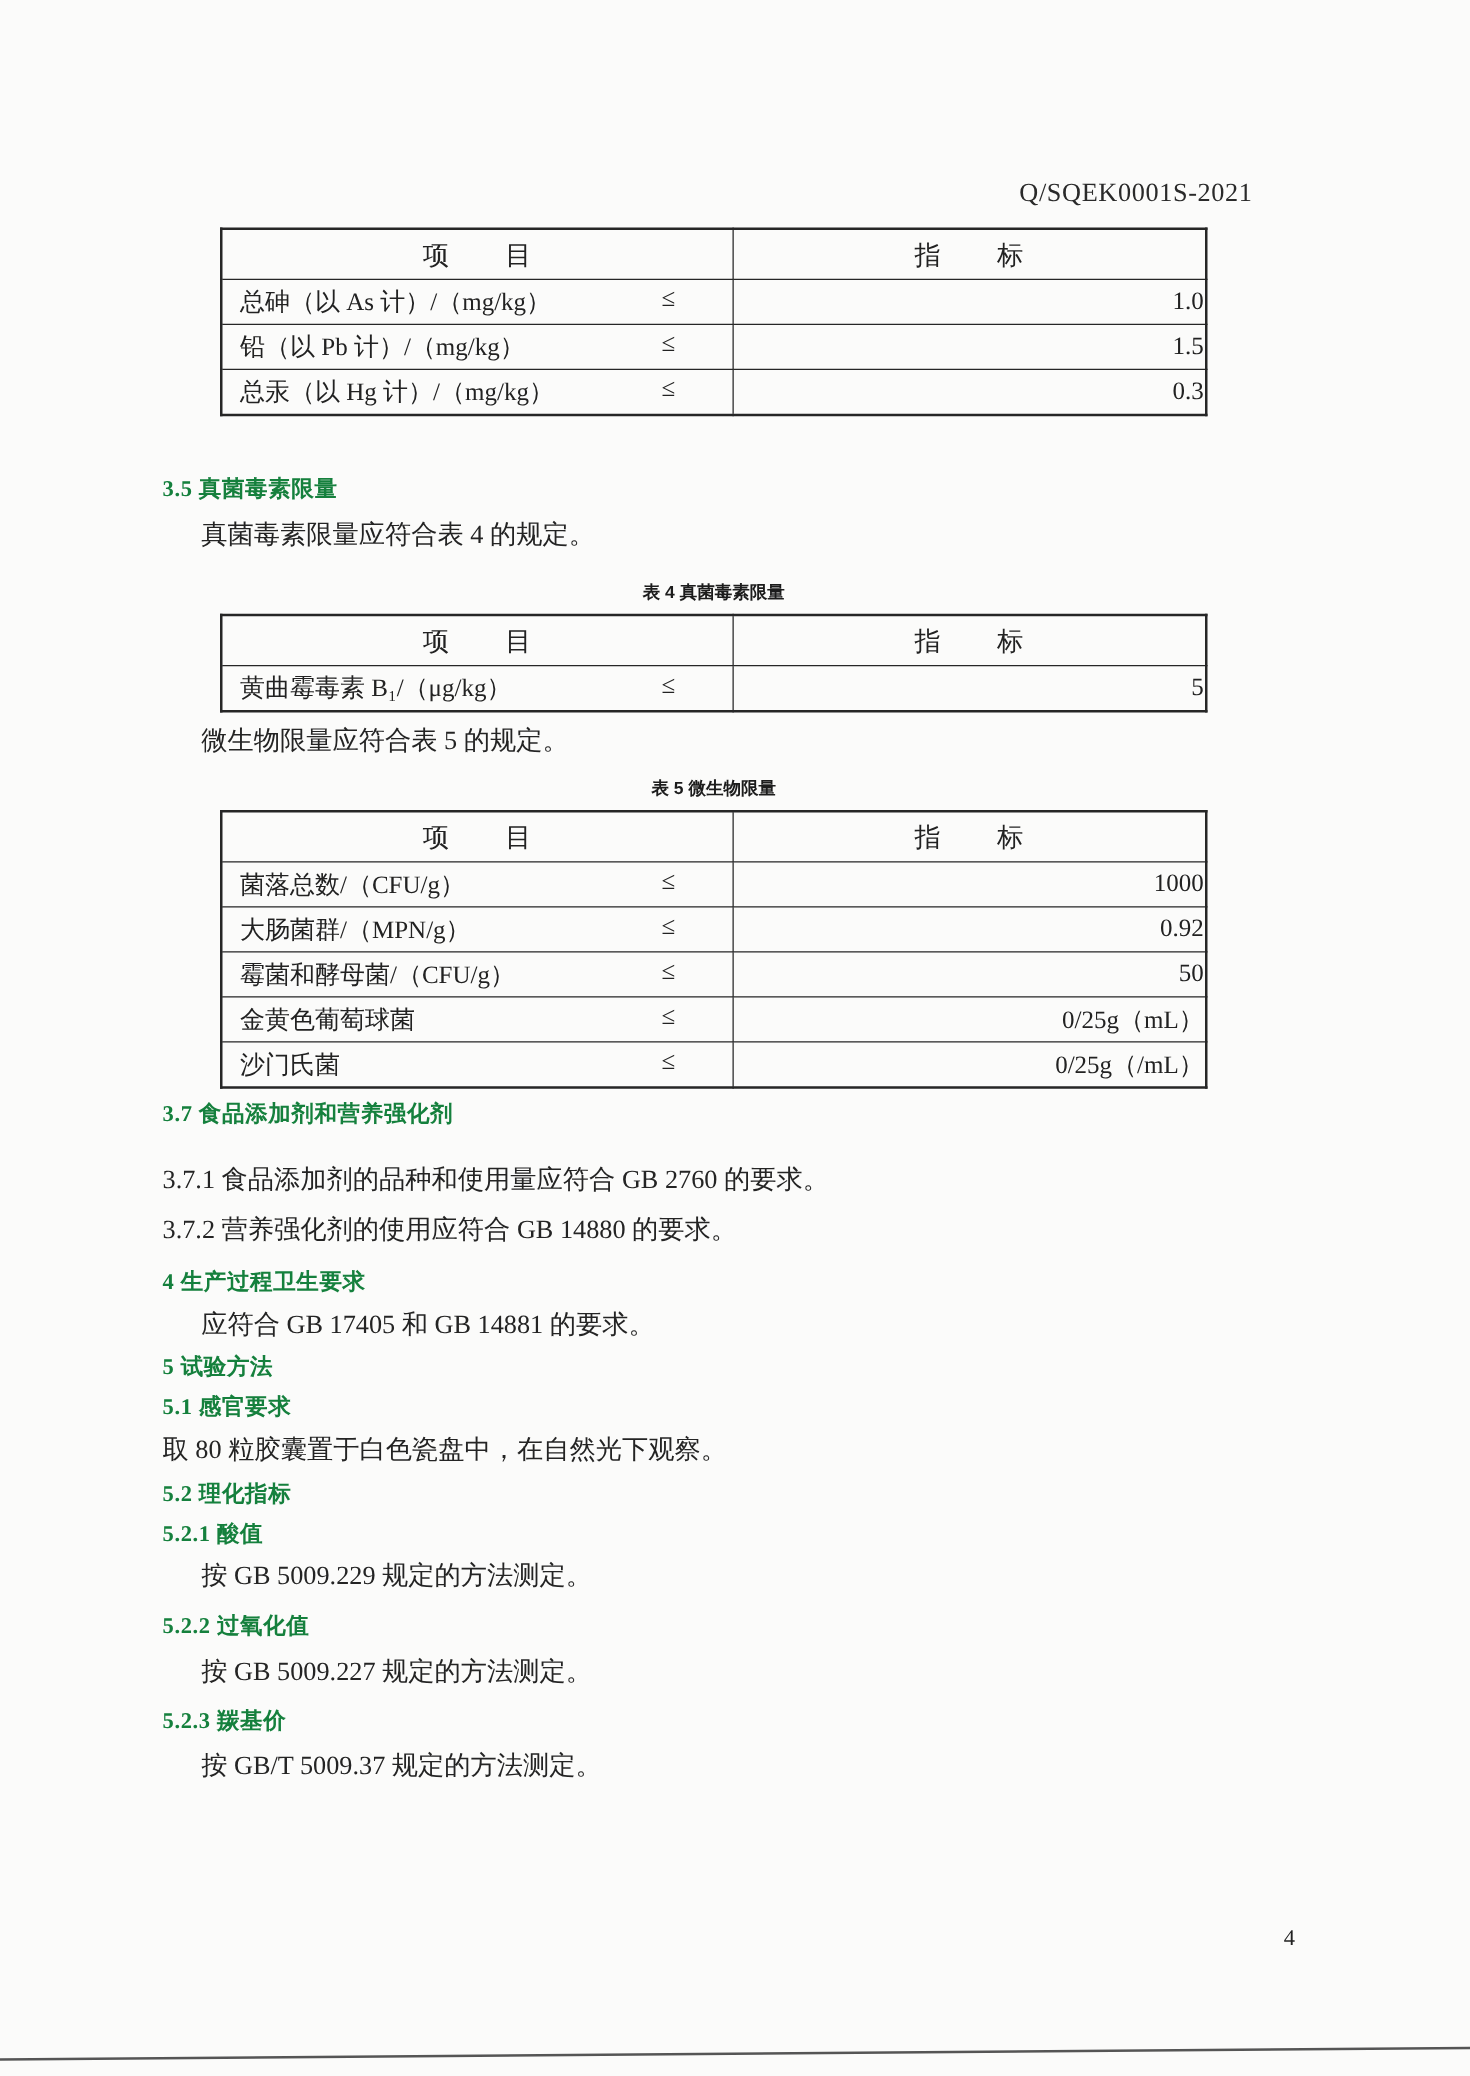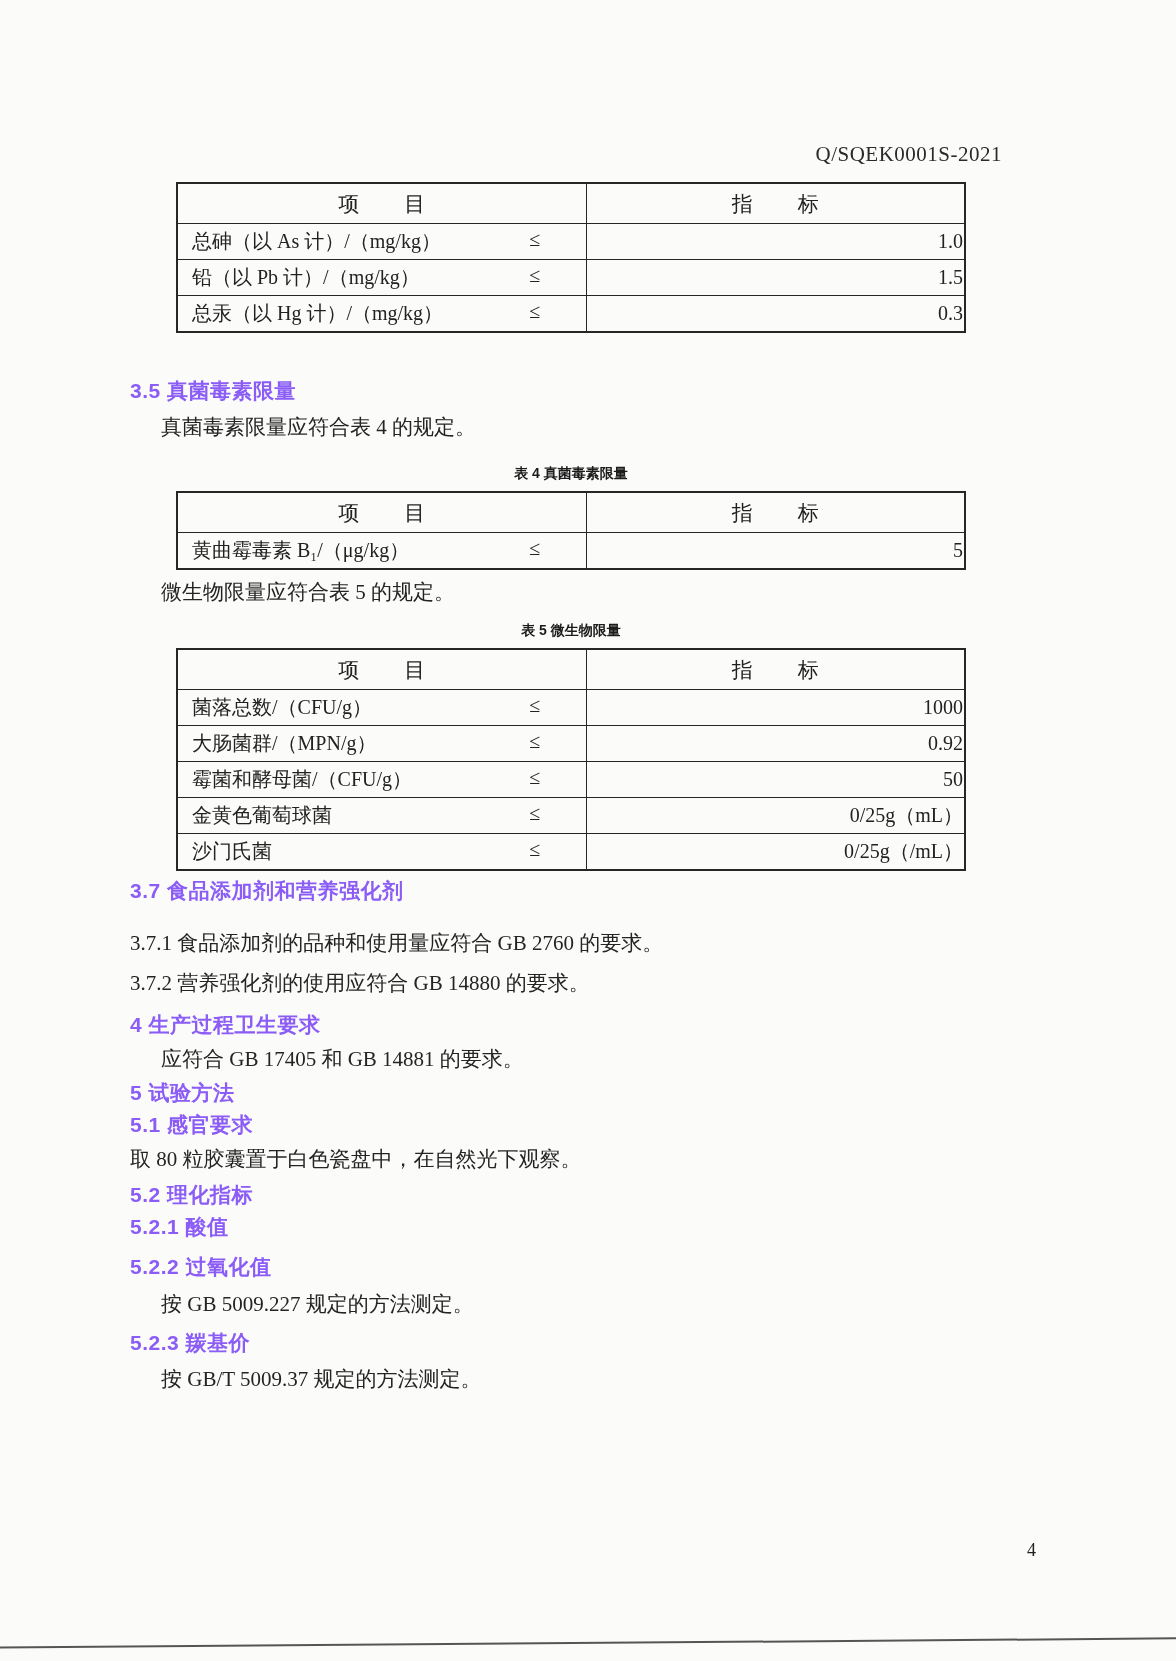--- a/index.html
+++ b/index.html
@@ -37,23 +37,23 @@
   table.spec th, table.spec td { border:1.6px solid #262626; font-weight:normal; }
   table.spec th { height:37px; text-align:center; font-size:21px; letter-spacing:1px; }
   table.spec td { height:33px; }
   td.cell-item { padding:0; }
   td.cell-item .item { float:left; padding-left:14px; }
   td.cell-item .op   { float:right; margin-right:46px; }
   td.cell-value { text-align:right; }
   .mt-t1 { margin-top:15px; }
   
   .hd {
-    font-family:Liberation Sans, sans-serif;
-    font-weight:700; font-size:21px; line-height:24px;
-    color:#8b5cf6; letter-spacing:0.5px;
+    font-family:Liberation Serif, serif;
+    font-weight:700; font-size:18px; line-height:24px;
+    color:#15803d; letter-spacing:0.5px;
   }
   .para { font-size:21px; line-height:24px; color:#242424; }
   .indent { padding-left:31px; }
   .caption {
     font-family:"Liberation Sans","DejaVu Sans",sans-serif;
     font-weight:700; font-size:14px; line-height:24px;
     margin-left:46px; width:790px; text-align:center;
     color:#1c1c1c;
   }
   
@@ -204,20 +204,21 @@
 
     <div class="hd mt-18">4 生产过程卫生要求</div>
     <div class="para indent mt-10">应符合 GB 17405 和 GB 14881 的要求。</div>
 
     <div class="hd mt-10">5 试验方法</div>
     <div class="hd mt-8">5.1 感官要求</div>
     <div class="para mt-10">取 80 粒胶囊置于白色瓷盘中，在自然光下观察。</div>
 
     <div class="hd mt-12">5.2 理化指标</div>
     <div class="hd mt-8">5.2.1 酸值</div>
+    <div class="para indent mt-9">按 GB 5009.229 规定的方法测定。</div>
 
     <div class="hd mt-16">5.2.2 过氧化值</div>
     <div class="para indent mt-13">按 GB 5009.227 规定的方法测定。</div>
 
     <div class="hd mt-15">5.2.3 羰基价</div>
     <div class="para indent mt-12">按 GB/T 5009.37 规定的方法测定。</div>
 
   </div>
 
   <div class="page-number">4</div>

